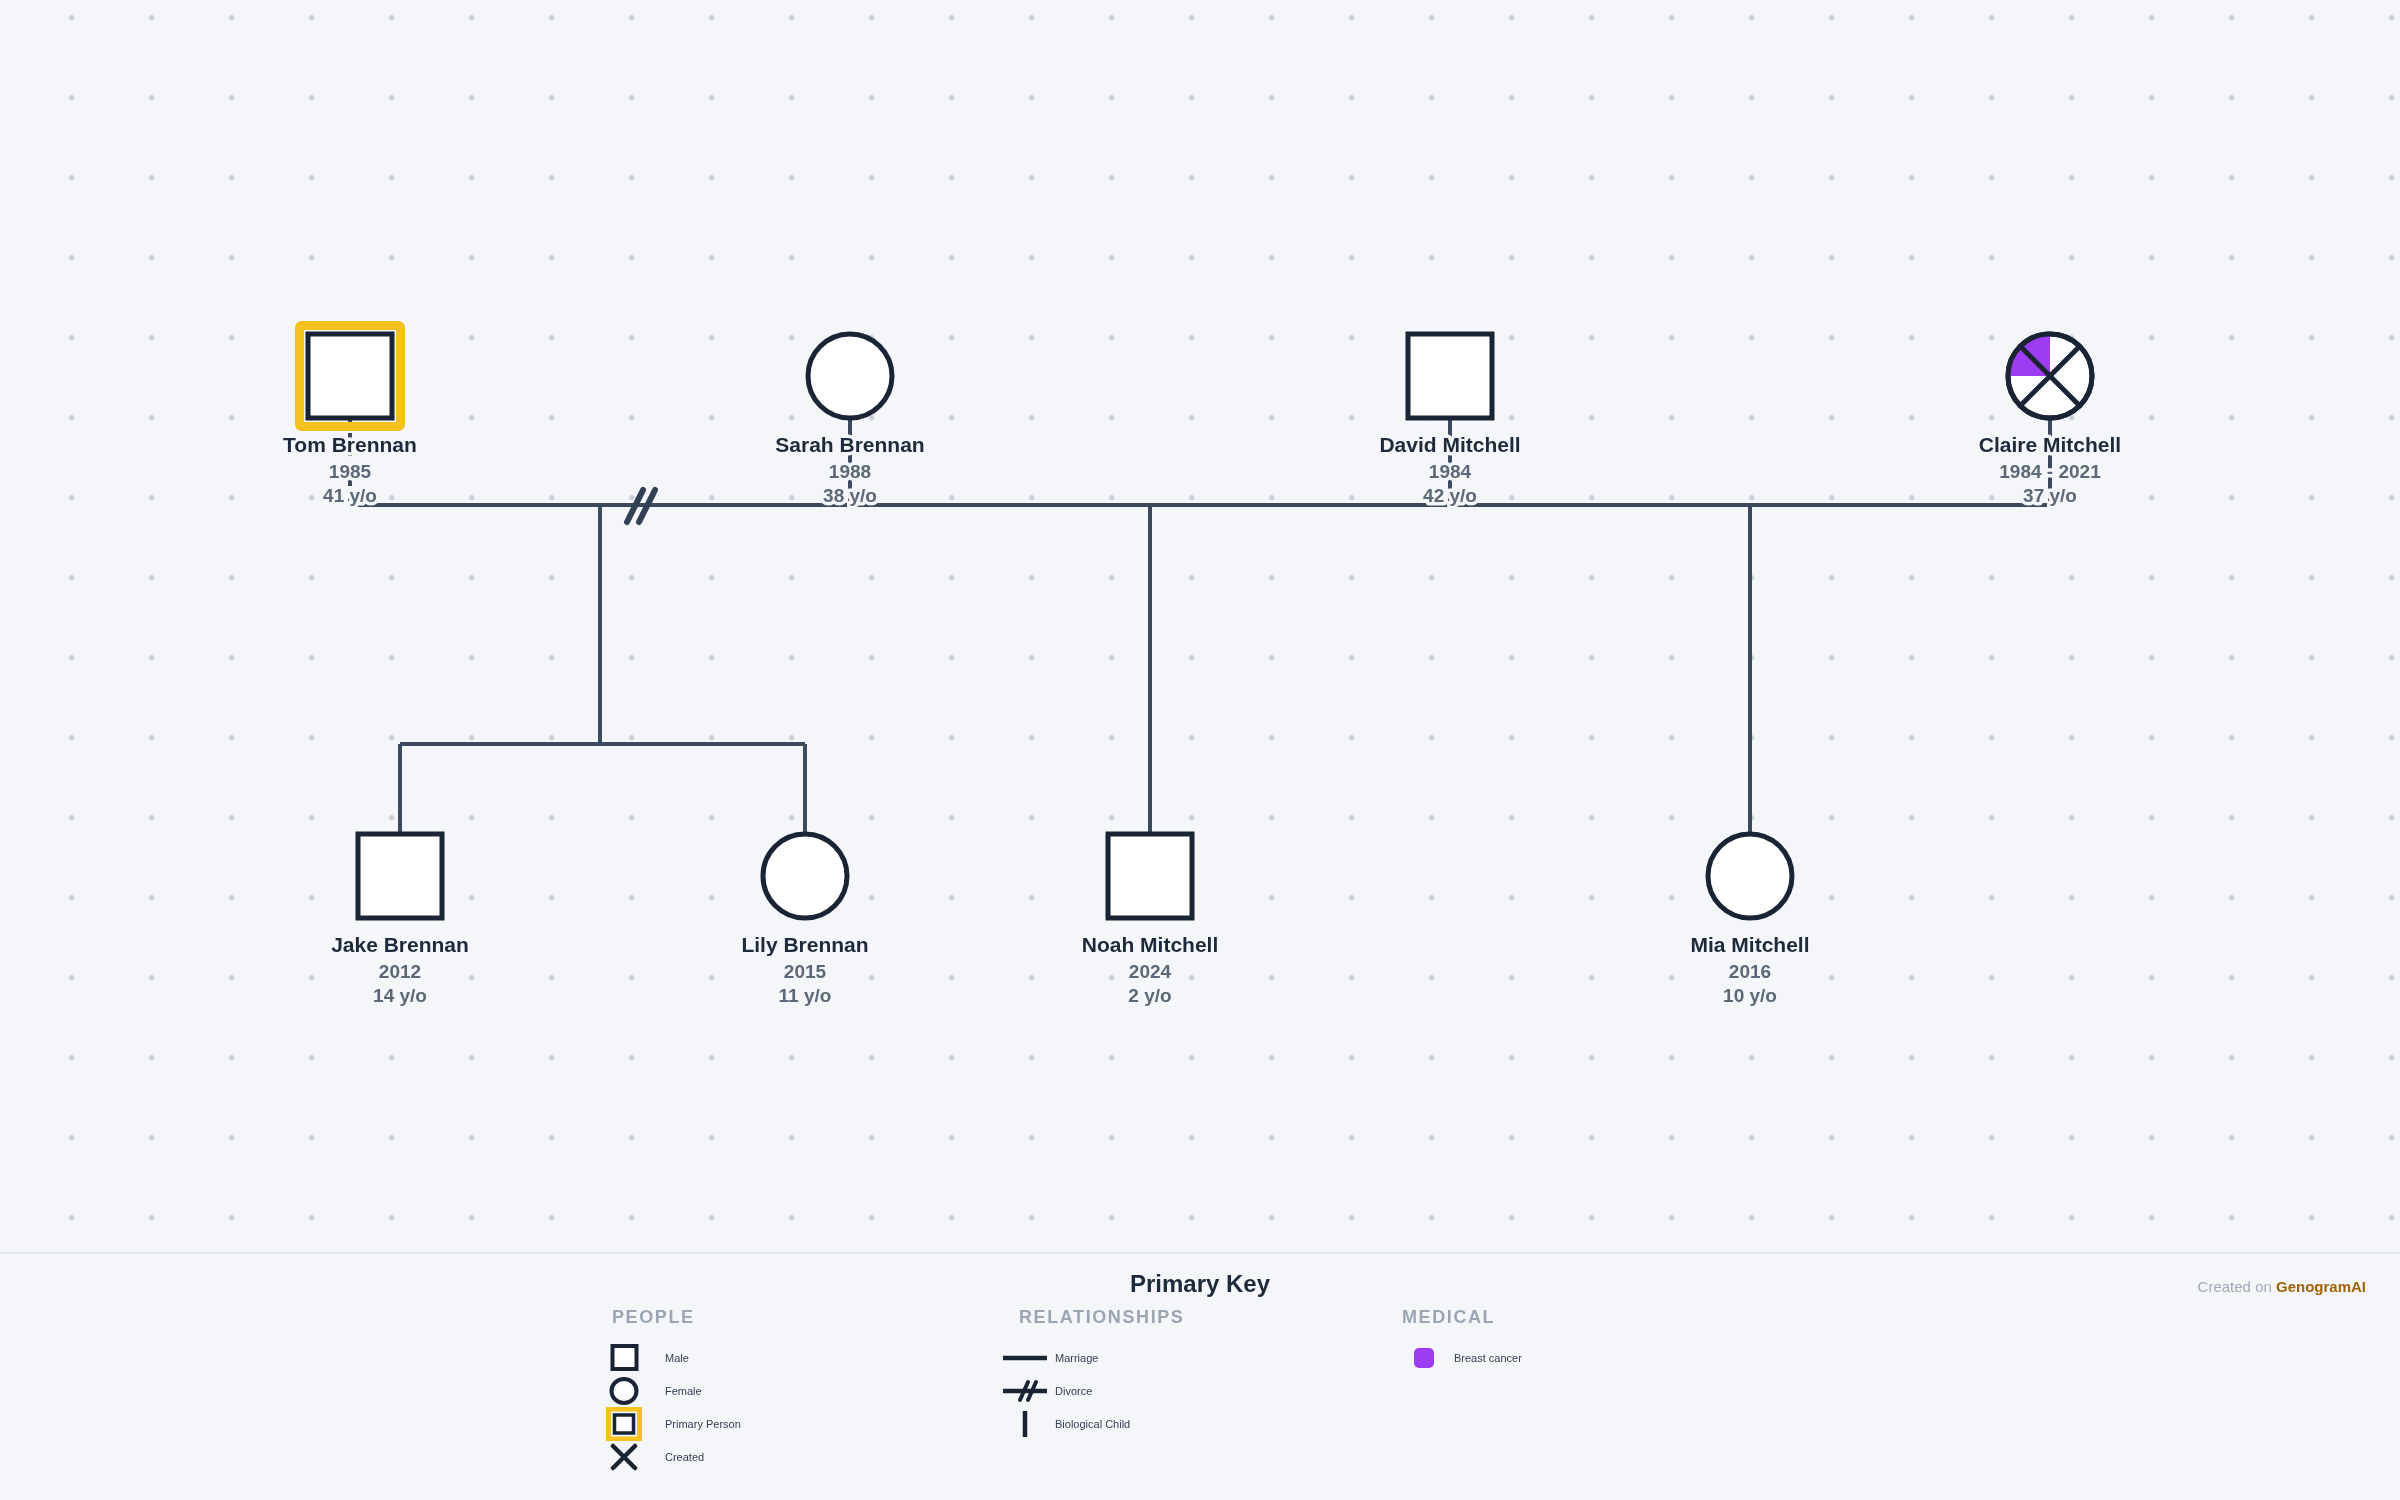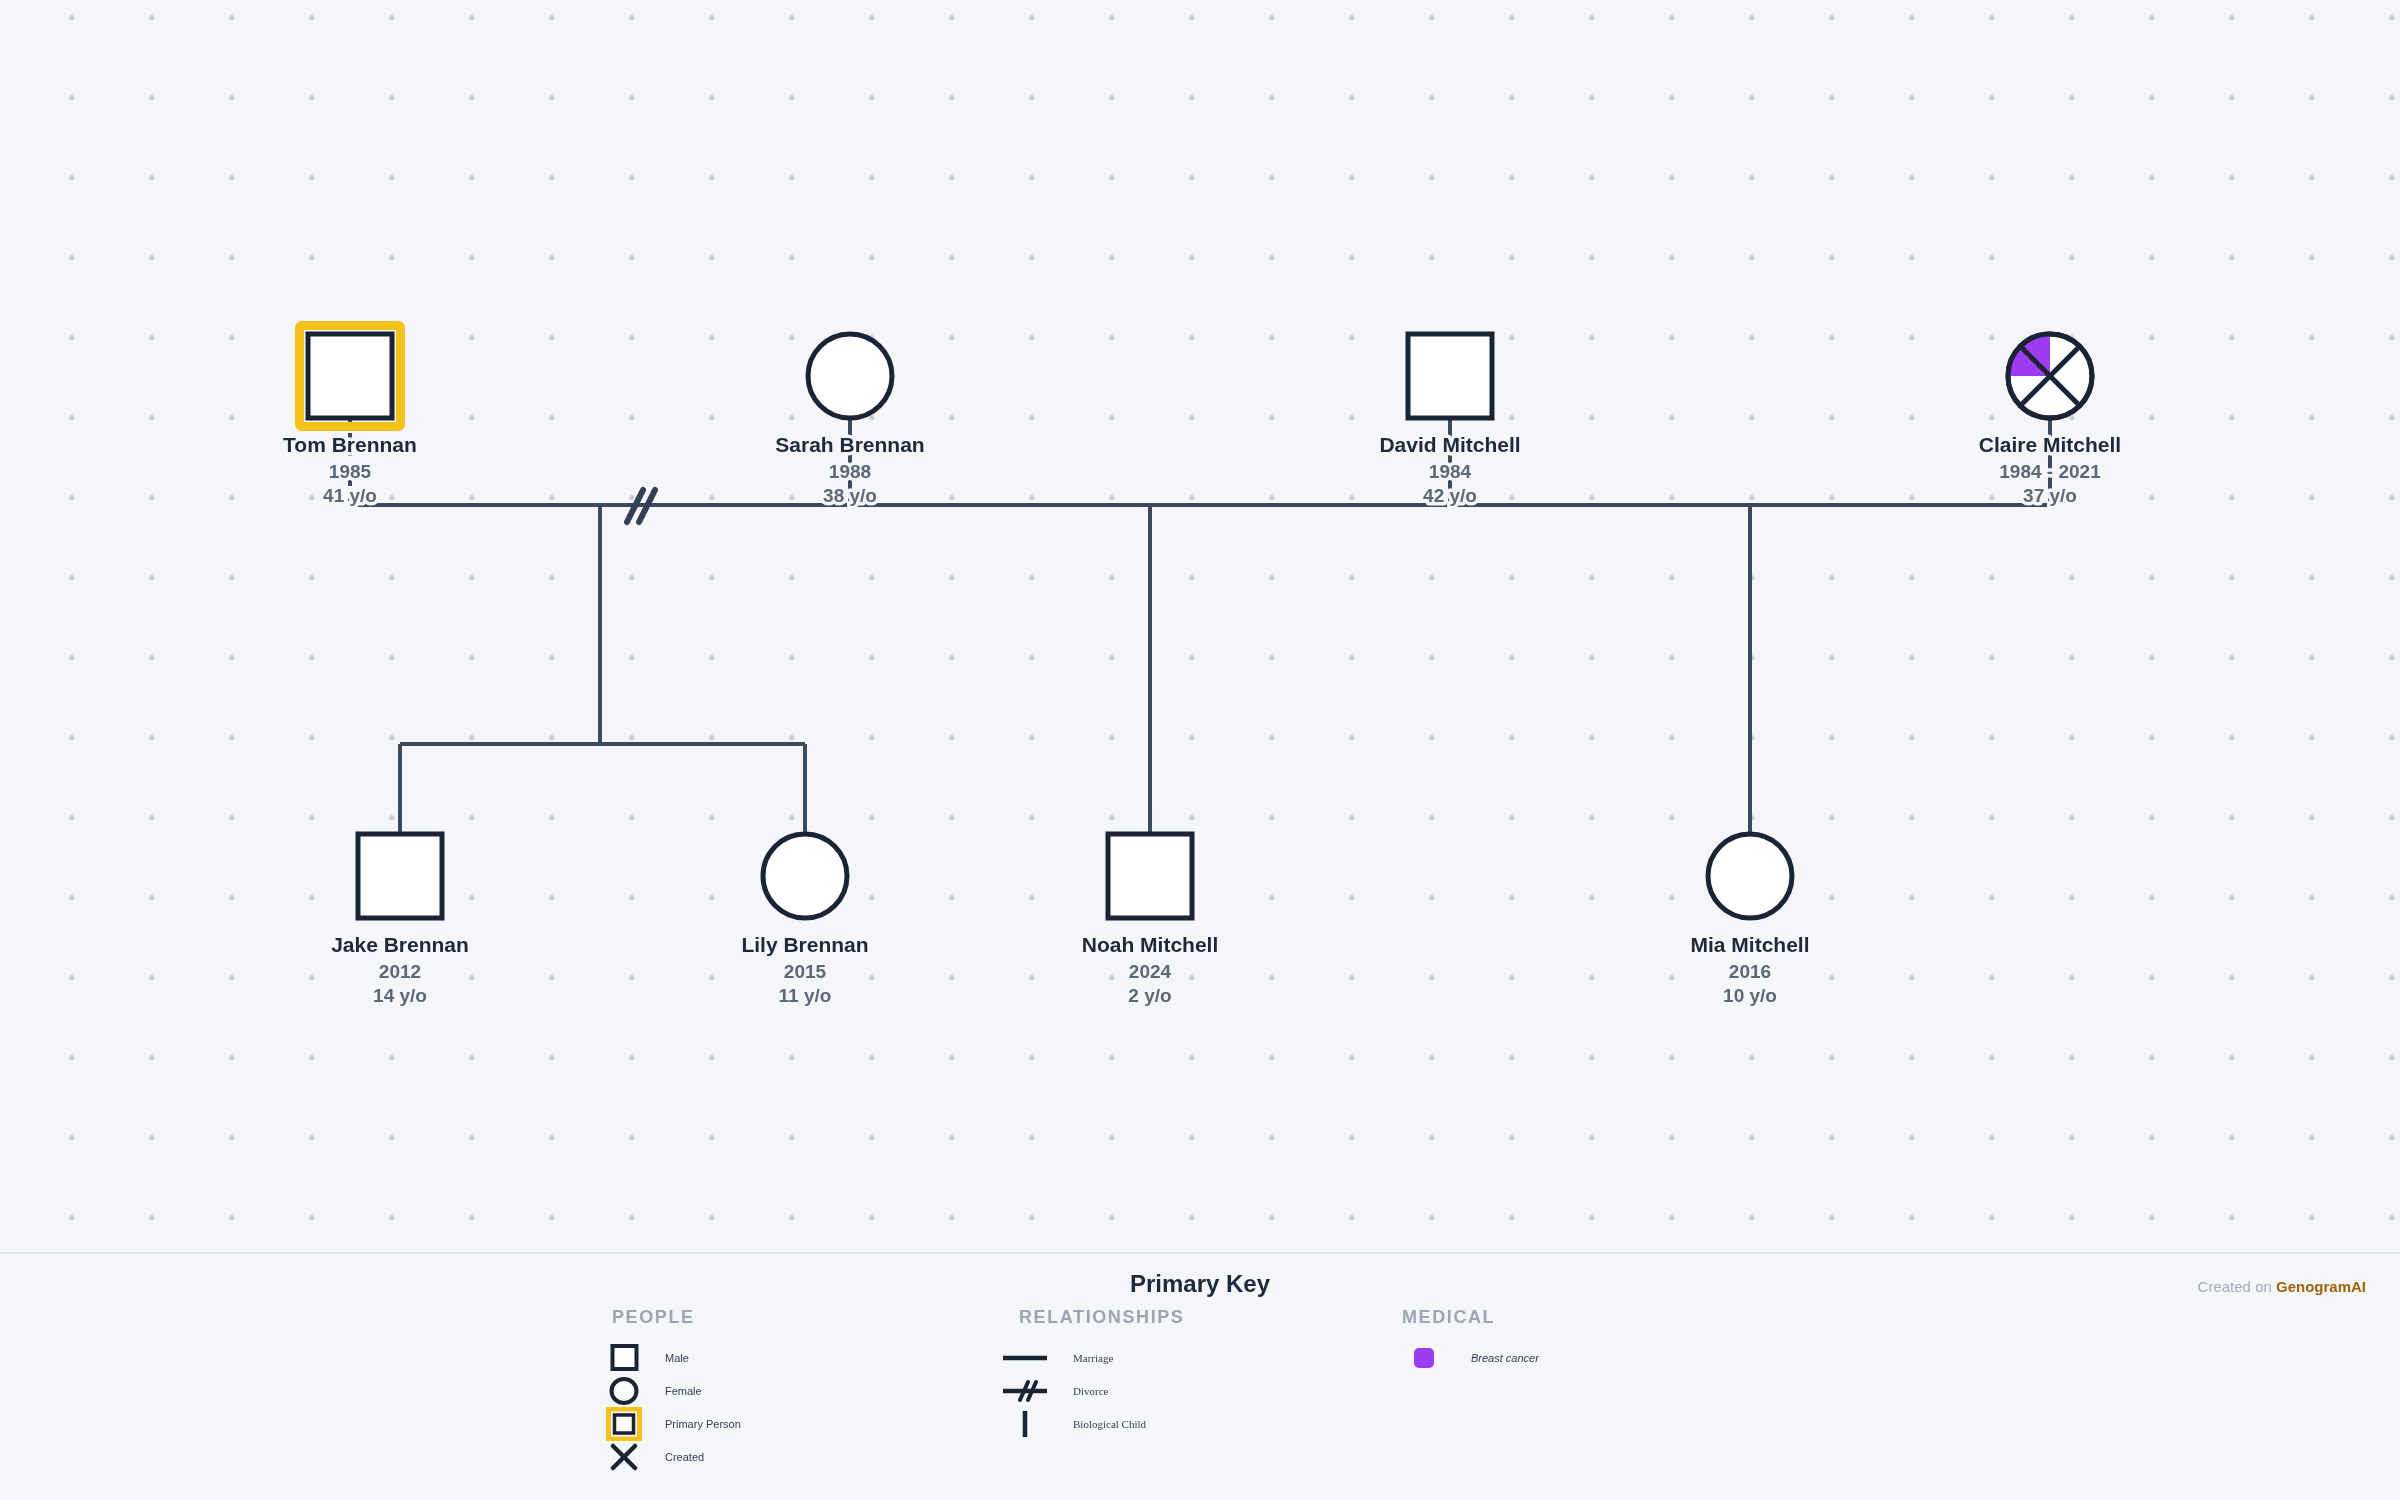--- a/index.html
+++ b/index.html
@@ -55,22 +55,22 @@
   }
   .kcol-people .khead{padding-left:7px;}
   .kcol-rel .khead{padding-left:16px;}
   .krow{display:flex;align-items:center;height:33px;}
   .kicon{display:flex;align-items:center;justify-content:center;flex:none;}
   .kcol-people .kicon{width:38px;}
   .kcol-rel .kicon{width:44px;}
   .kcol-med .kicon{width:44px;}
   .klabel{font-size:11px;font-weight:500;color:#333e51;}
   .kcol-people .klabel{margin-left:22px;}
-  .kcol-rel .klabel{margin-left:26px;font-family:Liberation Serif, serif;}
-  .kcol-med .klabel{margin-left:25px;font-style:italic;}
+  .kcol-rel .klabel{margin-left:8px;}
+  .kcol-med .klabel{margin-left:8px;}
   .swatch{width:20px;height:20px;border-radius:5px;background:#9d3cf0;}
 </style>
 </head>
 <body>
 
 <div class="page">
 
   <div class="canvas">
     <svg class="gsvg" width="2400" height="1252" viewBox="0 0 2400 1252">
 

